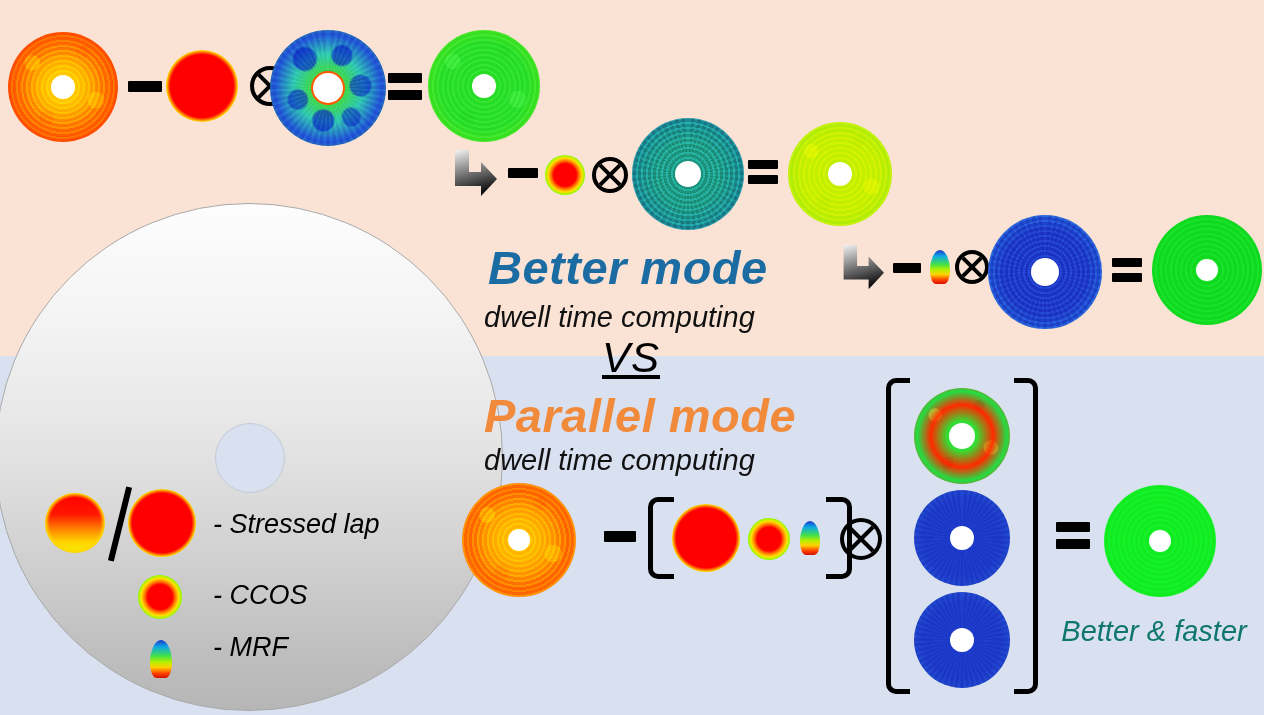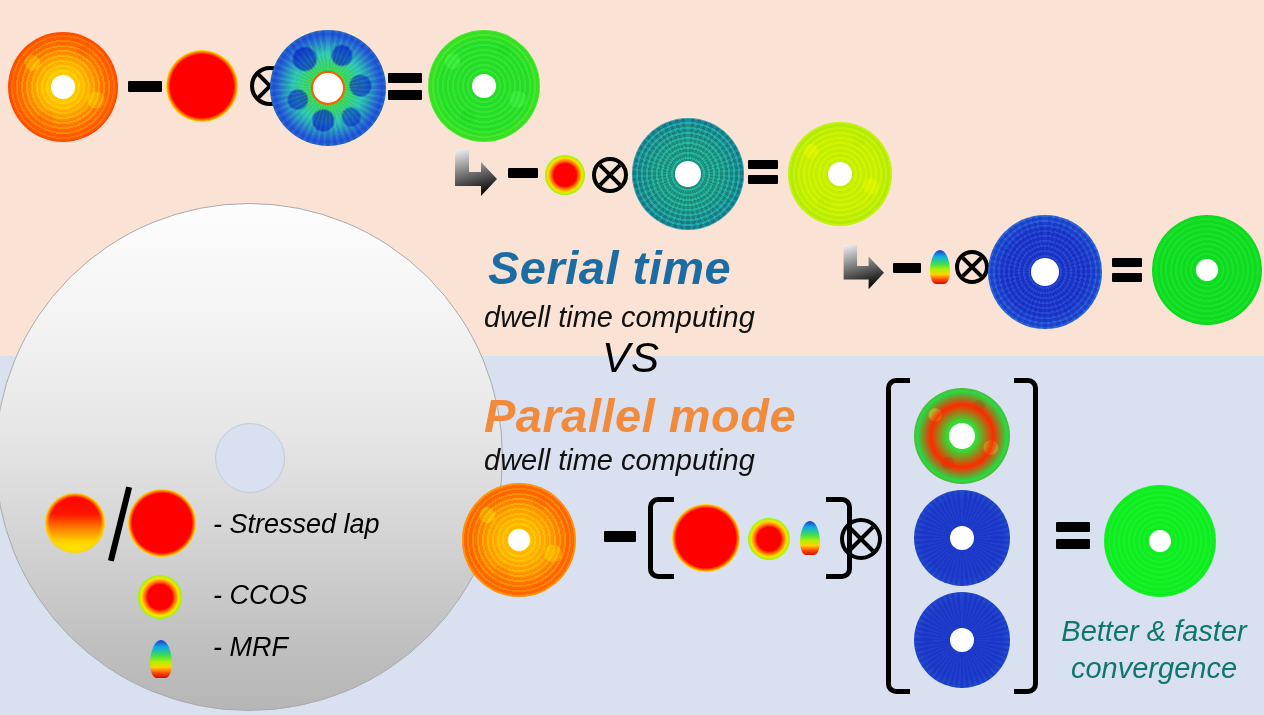--- a/index.html
+++ b/index.html
@@ -115,21 +115,21 @@
   .txt{position:absolute;white-space:nowrap;}
   .t-serial{
     font-size:47px;font-style:italic;font-weight:bold;color:#1b6ca2;
     letter-spacing:.5px;
   }
   .t-parallel{
     font-size:47px;font-style:italic;font-weight:bold;color:#f18a3b;
     letter-spacing:.5px;
   }
   .t-sub{font-size:29px;font-style:italic;color:#111;}
-  .t-vs{font-size:42px;color:#000;font-style:italic;letter-spacing:1px;}
+  .t-vs{font-size:42px;color:#000;font-style:italic;letter-spacing:1px;text-decoration:underline;}
   .t-legend{font-size:27px;font-style:italic;color:#000;}
   .t-conv{font-size:29px;font-style:italic;color:#0f766e;line-height:1.12;white-space:normal;text-align:center;}
   .slash{position:absolute;background:#000;transform:rotate(14deg);border-radius:1px;}
 </style>
 </head>
 <body>
 
 <div id="stage">
 
   <div class="band band-top"></div>
@@ -247,21 +247,21 @@
     <span style="height:9px;margin-bottom:6px;"></span>
     <span style="height:9px;"></span>
   </div>
 
   <div class="wf" style="left:1152px;top:215px;width:110px;height:110px;
               background:radial-gradient(circle at 50% 50%,#11dd22 0 72%,#14e02a 90%,#10c828 100%);">
     <div class="layer rings"></div>
     <div class="hole" style="width:22px;height:22px;"></div>
   </div>
 
-  <div class="txt t-serial" style="left:488px;top:240px;">Serial time</div>
+  <div class="txt t-serial" style="left:488px;top:240px;">Better mode</div>
   <div class="txt t-sub" style="left:484px;top:301px;">dwell time computing</div>
   <div class="txt t-vs" style="left:602px;top:334px;">VS</div>
   <div class="txt t-parallel" style="left:484px;top:388px;">Parallel mode</div>
   <div class="txt t-sub" style="left:484px;top:444px;">dwell time computing</div>
 
   <div class="tool-circle lap-grad" style="left:45px;top:493px;width:60px;height:60px;"></div>
   <div class="slash" style="left:117px;top:486px;width:6px;height:76px;"></div>
   <div class="tool-circle lap-flat" style="left:128px;top:489px;width:68px;height:68px;"></div>
   <div class="txt t-legend" style="left:213px;top:509px;">- Stressed lap</div>
 
@@ -320,15 +320,14 @@
     <span style="height:10px;"></span>
   </div>
 
   <div class="wf" style="left:1104px;top:485px;width:112px;height:112px;
               background:radial-gradient(circle at 50% 50%,#11ee22 0 72%,#15f02a 90%,#10cc28 100%);">
     <div class="layer rings"></div>
     <div class="hole" style="width:22px;height:22px;"></div>
   </div>
 
   <div class="txt t-conv" style="left:1044px;top:615px;width:220px;">Better &amp; faster</div>
-  <div class="txt t-conv" style="left:1044px;top:652px;width:220px;">convergence</div>
 
 </div>
 
 </body></html>

